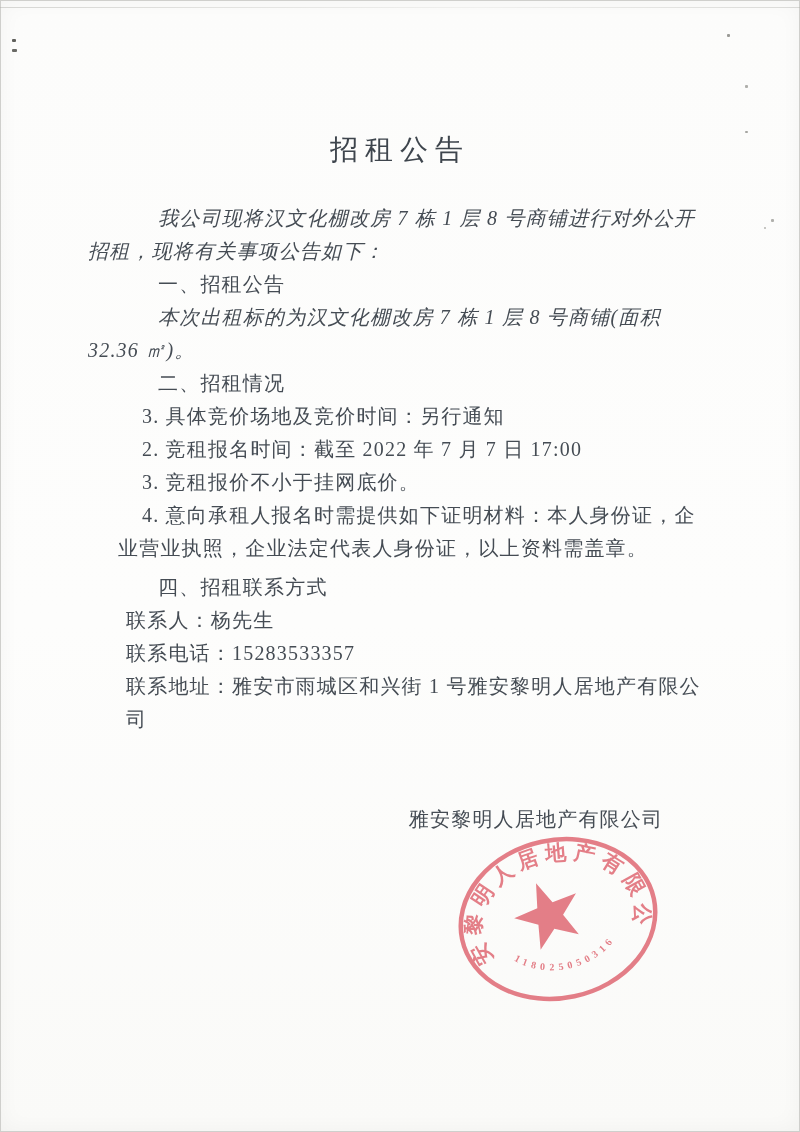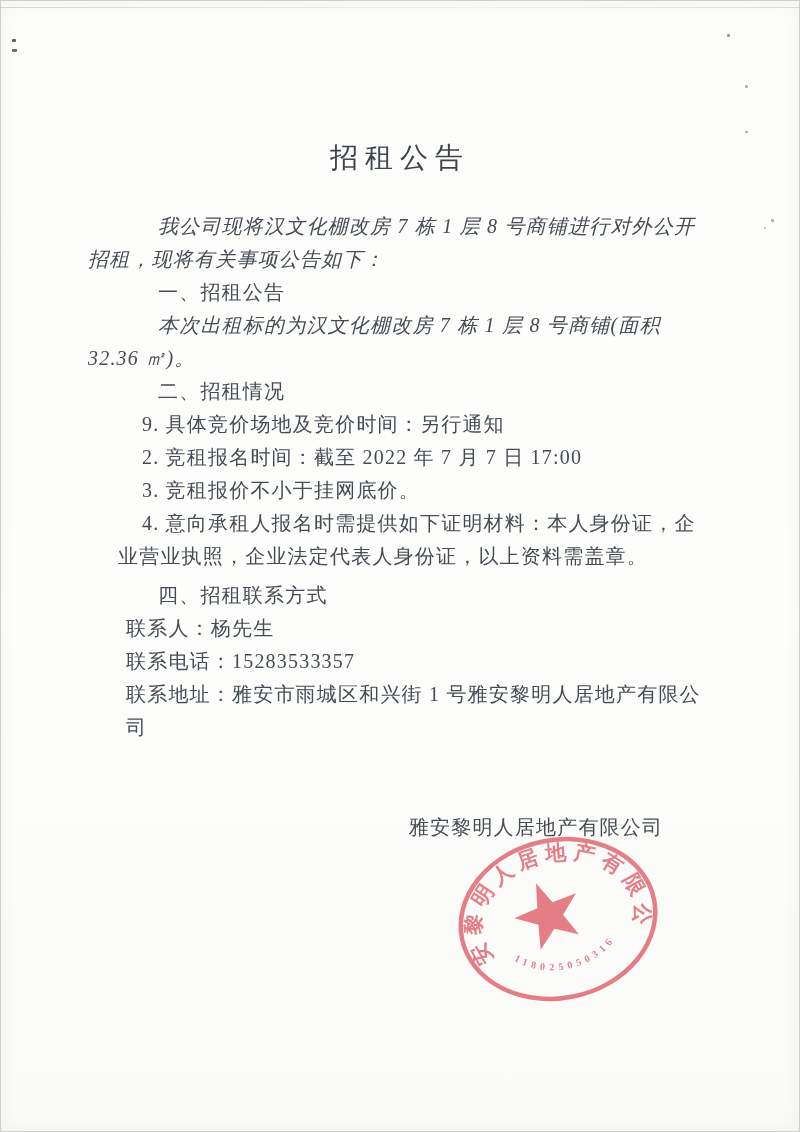--- a/index.html
+++ b/index.html
@@ -11,21 +11,21 @@
   }
   .page {
     position: relative;
     width: 800px; height: 1132px;
     background: linear-gradient(180deg, #fcfcfb 0%, #fdfdfc 55%, #fafaf8 100%);
     box-shadow: inset 0 0 0 1px #cfcfcc, inset 0 0 22px rgba(0,0,0,0.045);
     overflow: hidden;
   }
   .content {
     position: absolute;
-    left: 88px; top: 8px;
+    left: 88px; top: 0;
     width: 624px;
     color: #454c54;
     font-size: 20px;
     line-height: 33px;
     letter-spacing: 1.2px;
   }
   .doc-title {
     padding-top: 130px;
     margin-bottom: 32px;
     text-align: center;
@@ -84,21 +84,21 @@
 
     <div class="doc-title">招租公告</div>
 
     <p class="para">我公司现将汉文化棚改房 7 栋 1 层 8 号商铺进行对外公开招租，现将有关事项公告如下：</p>
 
     <p class="heading">一、招租公告</p>
     <p class="para">本次出租标的为汉文化棚改房 7 栋 1 层 8 号商铺(面积 32.36 ㎡)。</p>
 
     <p class="heading">二、招租情况</p>
 
-    <p class="item">9. 具体竞价场地及竞价时间：另行通知</p>
+    <p class="item">3. 具体竞价场地及竞价时间：另行通知</p>
     <p class="item">2. 竞租报名时间：截至 2022 年 7 月 7 日 17:00</p>
     <p class="item">3. 竞租报价不小于挂网底价。</p>
     <p class="item">4. 意向承租人报名时需提供如下证明材料：本人身份证，企业营业执照，企业法定代表人身份证，以上资料需盖章。</p>
 
     <p class="heading heading-last">四、招租联系方式</p>
     <p class="contact-line">联系人：杨先生</p>
     <p class="contact-line">联系电话：15283533357</p>
     <p class="contact-line">联系地址：雅安市雨城区和兴街 1 号雅安黎明人居地产有限公司</p>
 
     <div class="signature">

